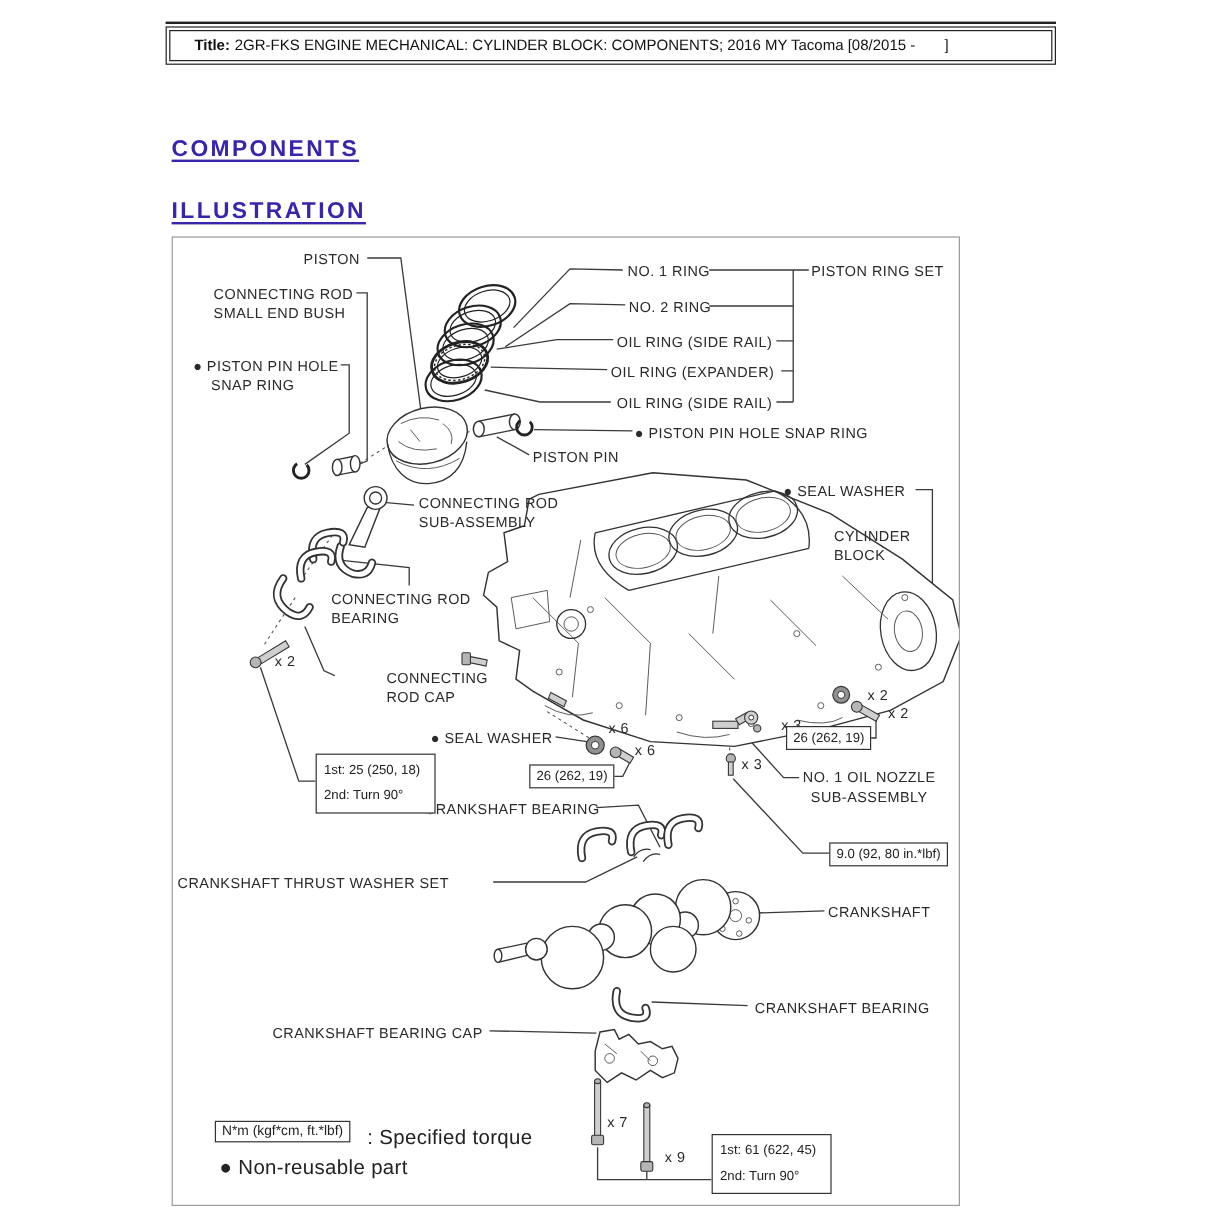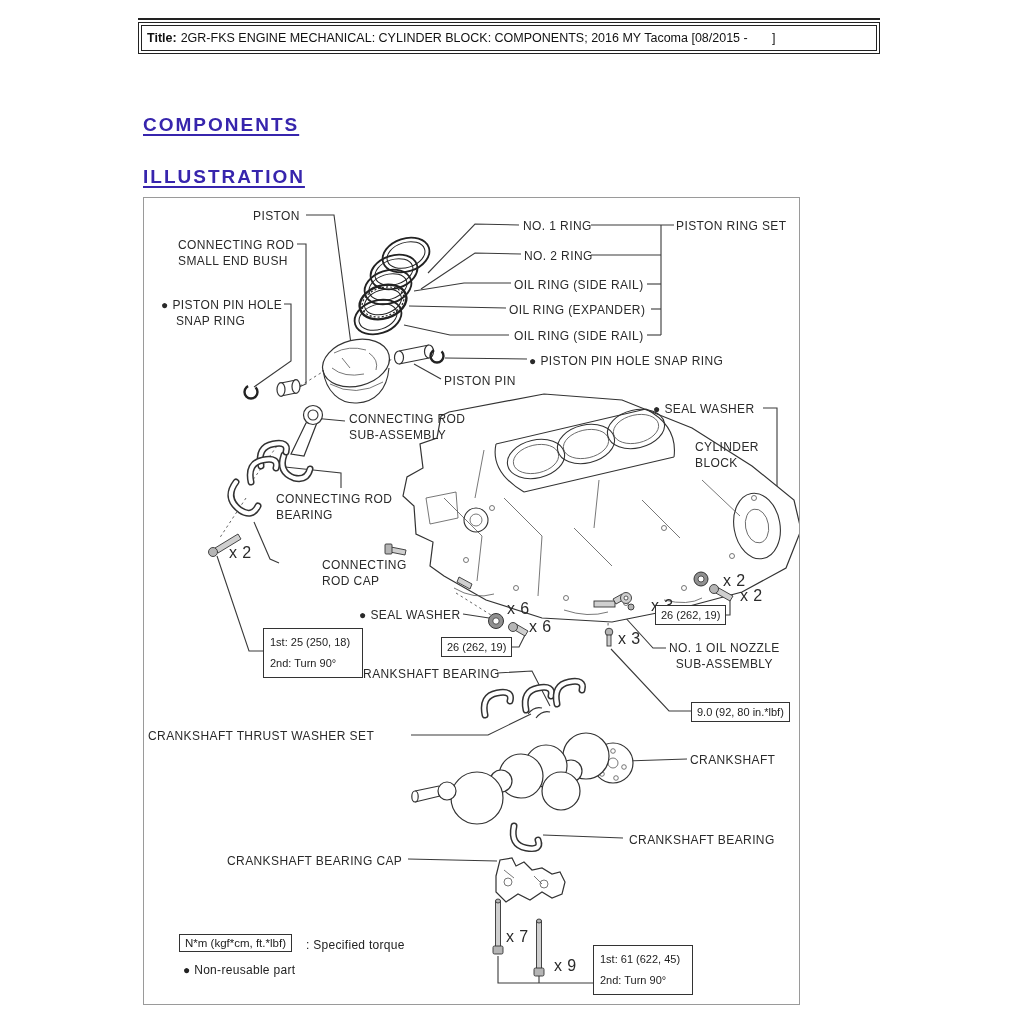--- a/index.html
+++ b/index.html
@@ -9,40 +9,40 @@
   
   .meta-wrap{position:absolute;left:138px;top:18px;width:742px;}
   table.meta{border-collapse:separate;border-spacing:2px;width:742px;
              border:1px solid #222;background:#fff;}
   table.meta td{border:1px solid #222;font-size:12.5px;padding:3px 5px;height:18px;
                 white-space:nowrap;overflow:hidden;}
   td.c1{width:244px;} td.c2{width:136px;} td.c3{width:334px;}
   .v{margin-left:4px;}
   table.title-t{border-collapse:separate;border-spacing:2px;width:742px;
                 border:1px solid #222;background:#fff;margin-top:2px;}
-  table.title-t td{border:1px solid #222;font-size:12.5px;padding:3px 5px;height:18px;}
+  table.title-t td{border:1px solid #222;font-size:12.5px;padding:3px 20px;height:18px;}
 
   
   .hlink{position:absolute;left:143px;font-weight:bold;font-size:19px;letter-spacing:2px;
          color:#3725ad;text-decoration:underline;text-decoration-thickness:2px;
          text-underline-offset:3px;cursor:pointer;}
 
   
   #fig{position:absolute;left:143px;top:197px;width:655px;height:806px;
        border:1px solid #9a9a9a;background:#fff;}
   #fig svg{position:absolute;left:0;top:0;}
   .lbl{position:absolute;font-size:12px;line-height:16px;letter-spacing:.4px;
        color:#2a2a2a;white-space:pre-line;}
-  .qty{position:absolute;font-size:16px;color:#2a2a2a;letter-spacing:.4px;}
+  .qty{position:absolute;font-size:12px;color:#2a2a2a;letter-spacing:.4px;}
   .tbox{position:absolute;border:1.4px solid #333;background:#fff;font-size:11px;
         color:#222;padding:2px 5px;white-space:pre-line;line-height:14px;}
   .tbox2{line-height:21px;padding:3px 6px;}
   .legend-box{position:absolute;border:1.3px solid #333;background:#fff;
         font-size:11.5px;color:#222;padding:2px 5px;}
-  .legend-txt{position:absolute;font-size:12px;color:#222;letter-spacing:.3px;}
+  .legend-txt{position:absolute;font-size:17px;color:#222;letter-spacing:.3px;}
 
   
   .ld{stroke:#3a3a3a;stroke-width:1.1;fill:none;}
   .dt{stroke:#555;stroke-width:.9;fill:none;stroke-dasharray:2.5 3;}
   .ln{stroke:#333;fill:none;stroke-width:1.1;}
   .lnf{stroke:#333;fill:#fff;stroke-width:1.2;}
   .thin{stroke:#555;fill:none;stroke-width:.8;}
   .ring{stroke:#222;fill:none;}
   .shellB{stroke:#333;stroke-width:7;fill:none;stroke-linecap:round;}
   .shellW{stroke:#fff;stroke-width:4;fill:none;stroke-linecap:round;}

